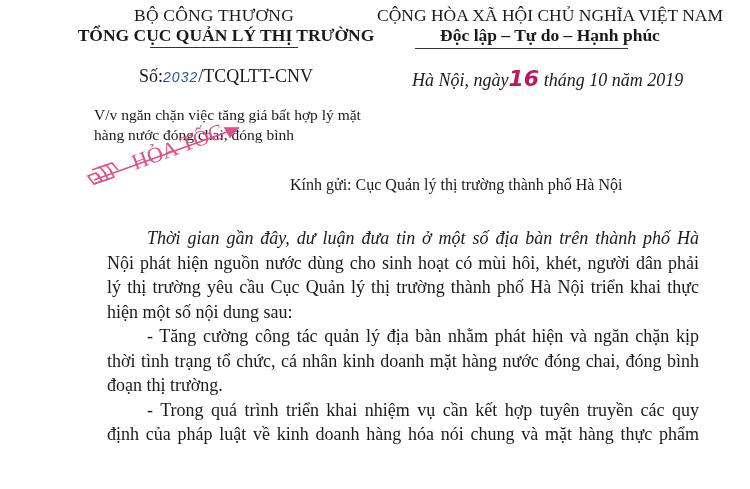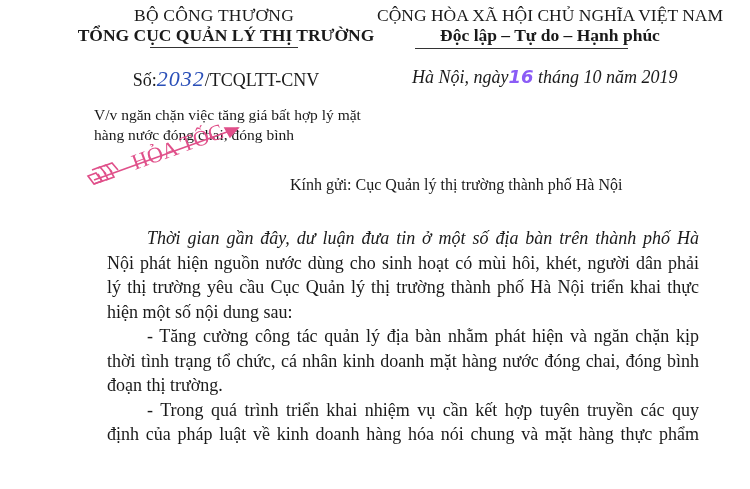--- a/index.html
+++ b/index.html
@@ -10,23 +10,23 @@
   }
   .abs { position:absolute; white-space:nowrap; }
   .center { transform:translateX(-50%); }
   .org1 { left:214px; top:5px; font-size:17.5px; letter-spacing:0.2px; }
   .org2 { left:226px; top:25px; font-size:17.5px; font-weight:bold; }
   .rule-left { position:absolute; left:150px; top:47px; width:148px; height:1px; background:#333; }
   .nation1 { left:550px; top:5px; font-size:17.5px; font-weight:normal; }
   .nation2 { left:550px; top:25px; font-size:17.5px; font-weight:bold; }
   .rule-right { position:absolute; left:415px; top:48px; width:213px; height:1px; background:#333; }
   .docno { left:226px; top:66px; font-size:18px; }
-  .docno .hand { color:#2a4fb8; font-family:Liberation Serif, serif; font-style:italic; font-size:22px; letter-spacing:1px; }
+  .docno .hand { color:#2a4fb8; font-family:Liberation Sans, sans-serif; font-style:italic; font-size:14px; letter-spacing:1px; }
   .place { left:412px; top:66px; font-size:18px; font-style:italic; }
-  .place .hand { color:#8b5cf6; font-family:"DejaVu Sans", sans-serif; font-weight:bold; font-size:18px;text-align:right; }
+  .place .hand { color:#be185d; font-family:"DejaVu Sans", sans-serif; font-weight:bold; font-size:22px;text-align:right; }
   .subject { left:94px; top:89px; font-size:15.5px; line-height:20px; white-space:normal; width:290px;margin-top:16px; }
   .stamp { position:absolute; left:80px; top:118px; width:180px; height:80px; }
   .recipient { left:290px; top:176px; font-size:16px; }
   .para { position:absolute; left:107px; width:370px; font-size:18px; line-height:24.5px; text-align:justify; }
   .line { display:block; white-space:nowrap; text-align:justify; text-align-last:justify; }
   .line.last { text-align-last:left; }
 </style>
 </head>
 <body>
 

